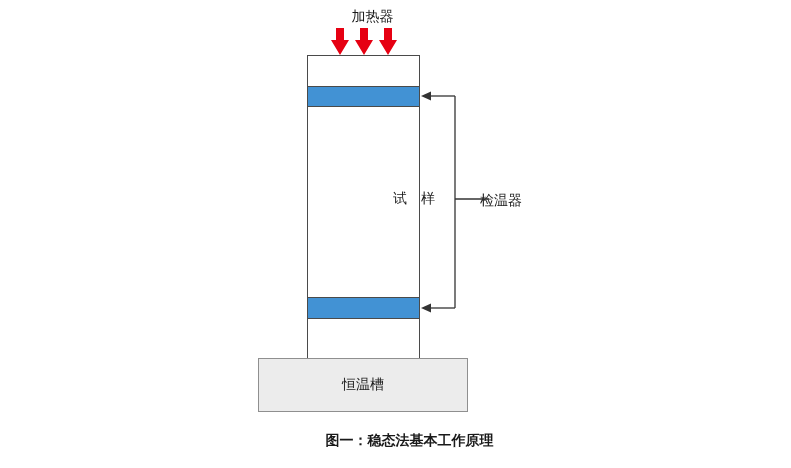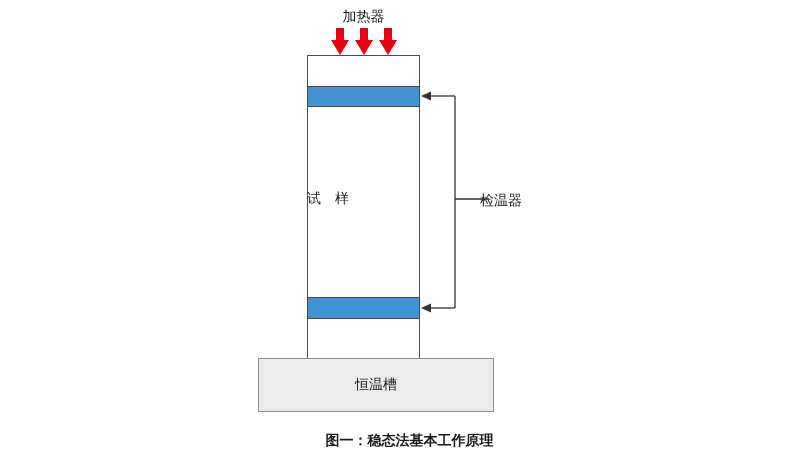--- a/index.html
+++ b/index.html
@@ -11,28 +11,28 @@
   }
   *{box-sizing:border-box;}
   html,body{margin:0;padding:0;}
   body{
     width:791px;height:468px;position:relative;background:#ffffff;
     font-family:"Liberation Sans","DejaVu Sans",sans-serif;
     color:#1a1a1a;overflow:hidden;
   }
   .abs{position:absolute;}
   .label{position:absolute;font-size:14px;line-height:1.2;color:#1a1a1a;}
-  .heater-label{left:307px;top:8px;width:113px;text-align:center;}
+  .heater-label{left:316px;top:8px;width:113px;text-align:center;}
   .column{left:307px;top:55px;width:113px;height:305px;border:1px solid var(--outline,#4a4a4a);background:#ffffff;}
   .band{position:absolute;left:307px;width:113px;background:var(--band-blue,#4292d4);border:1px solid var(--outline,#4a4a4a);}
   .band-top{top:86px;height:21px;}
   .band-bottom{top:297px;height:22px;}
-  .sample-label{left:307px;top:190px;width:128px;text-align:left;white-space:pre;}
+  .sample-label{left:307px;top:190px;width:128px;text-align:right;white-space:pre;}
   .detector-label{left:480px;top:192px;}
-  .bath{position:absolute;left:258px;top:358px;width:236px;height:54px;
+  .bath{position:absolute;left:258px;top:358px;width:210px;height:54px;
         background:var(--bath-fill,#ececec);border:1px solid #8f8f8f;
         display:flex;align-items:center;justify-content:center;font-size:14px;}
   .caption{left:0;top:432px;width:791px;text-align:center;font-weight:bold;font-size:14px;padding-left:28px;}
   svg.overlay{position:absolute;left:0;top:0;pointer-events:none;}
 </style>
 </head>
 <body>
 
 <div class="label heater-label">加热器</div>
 

